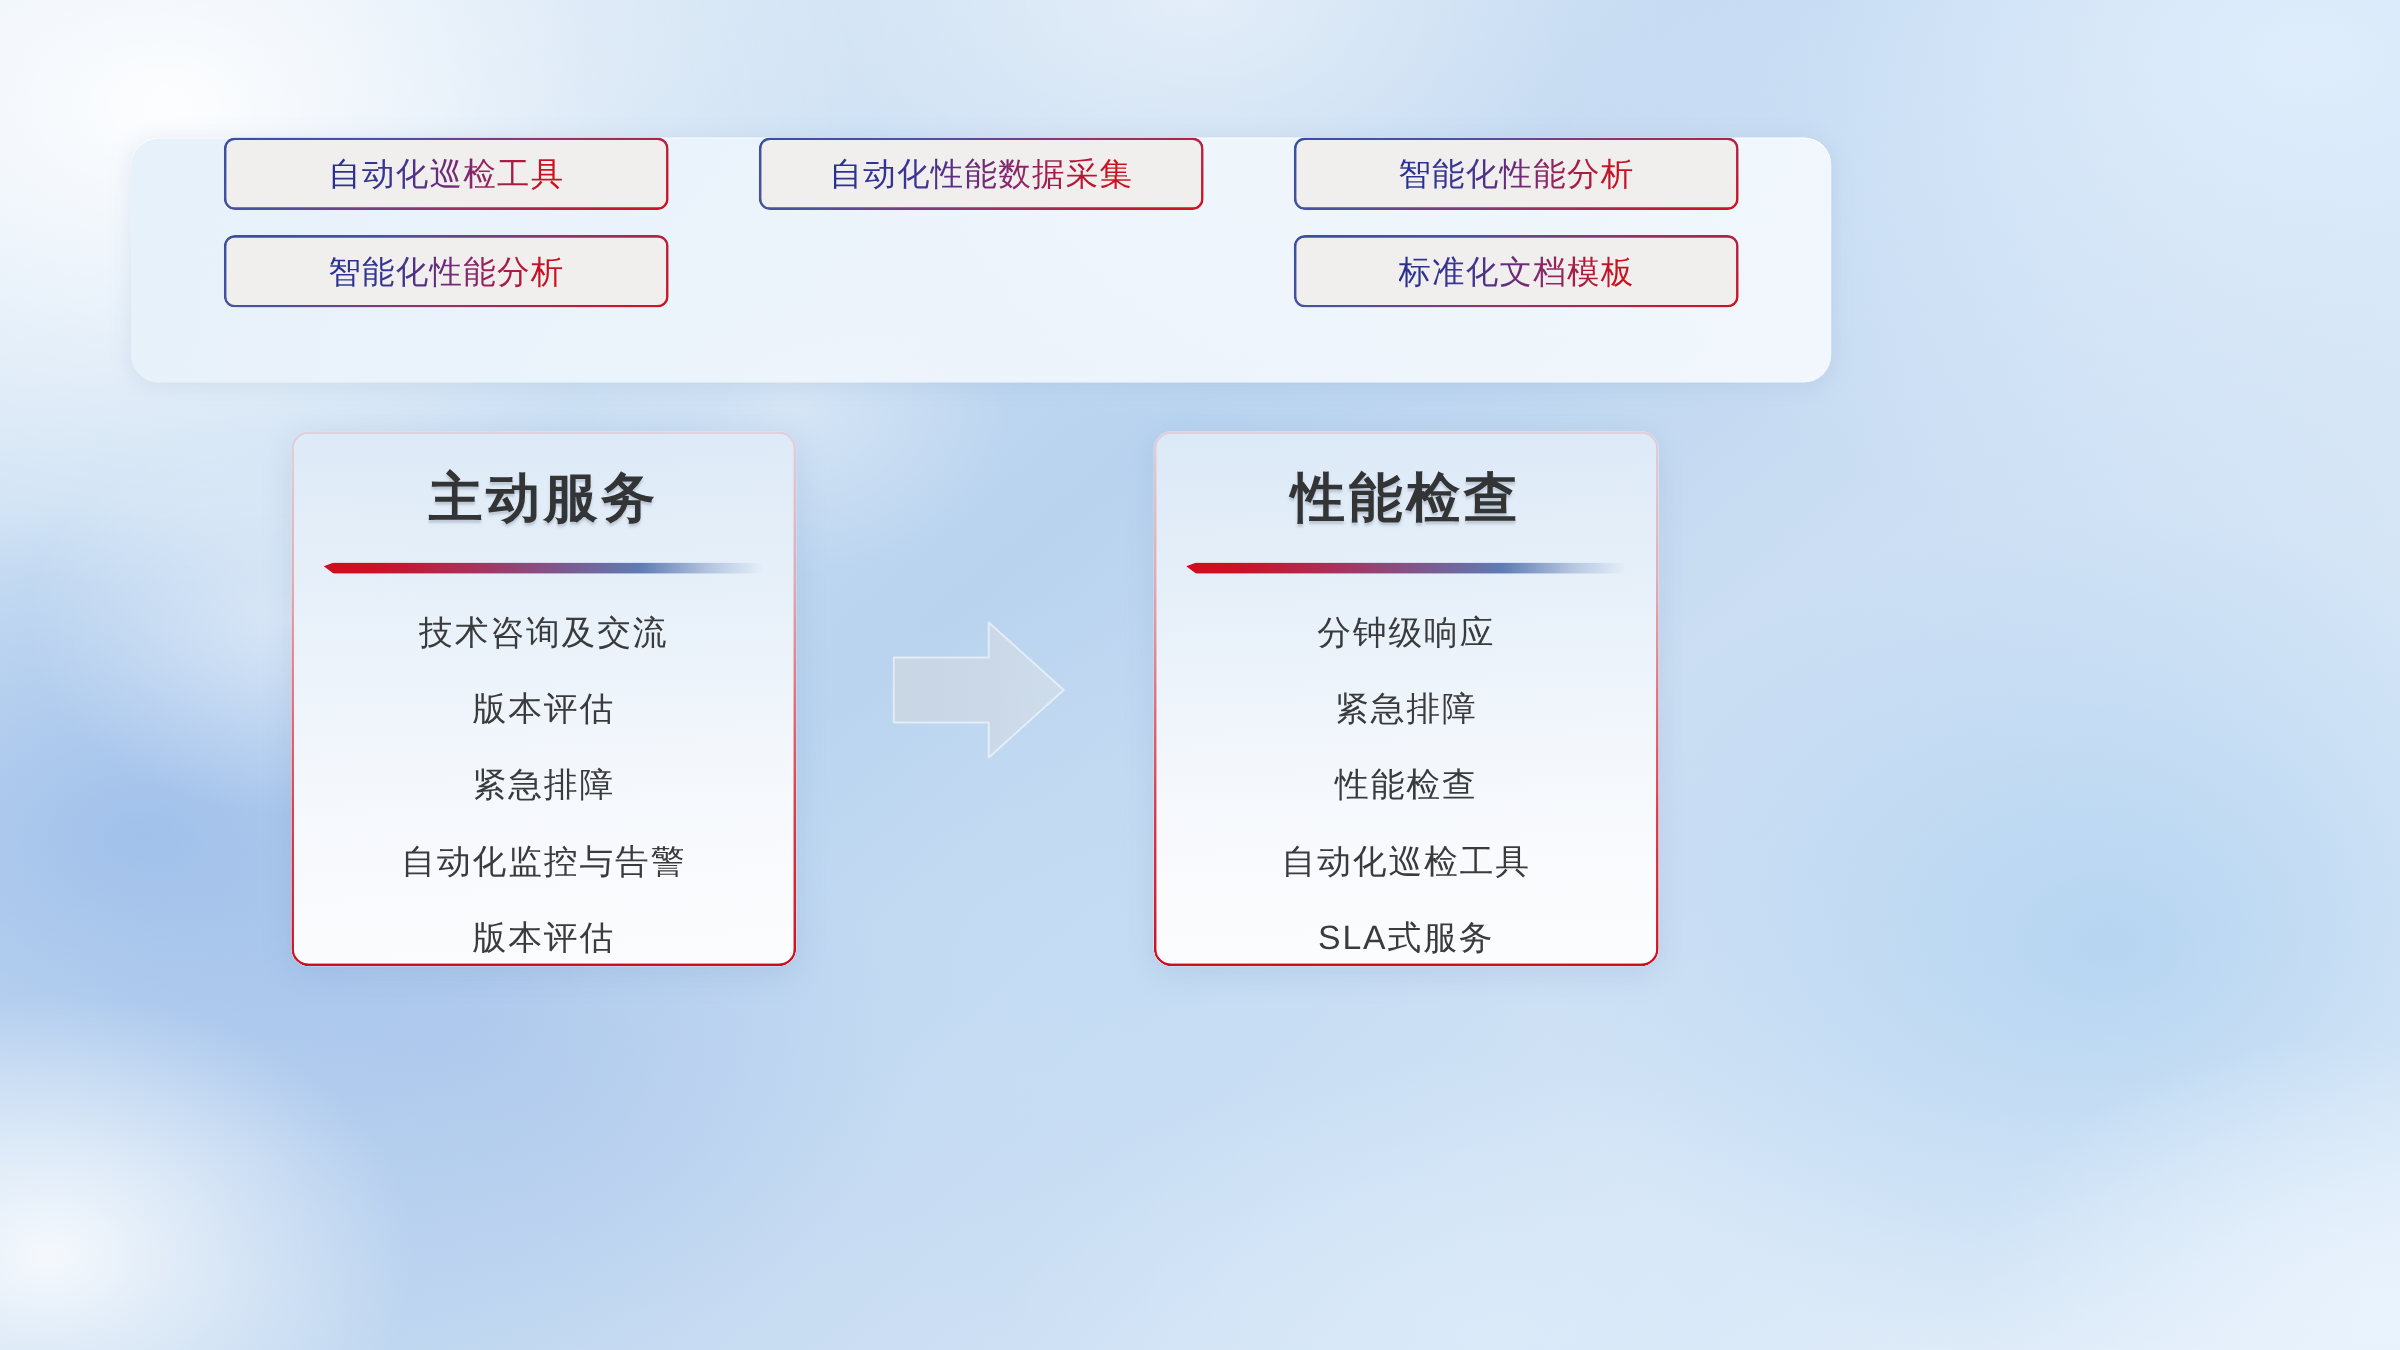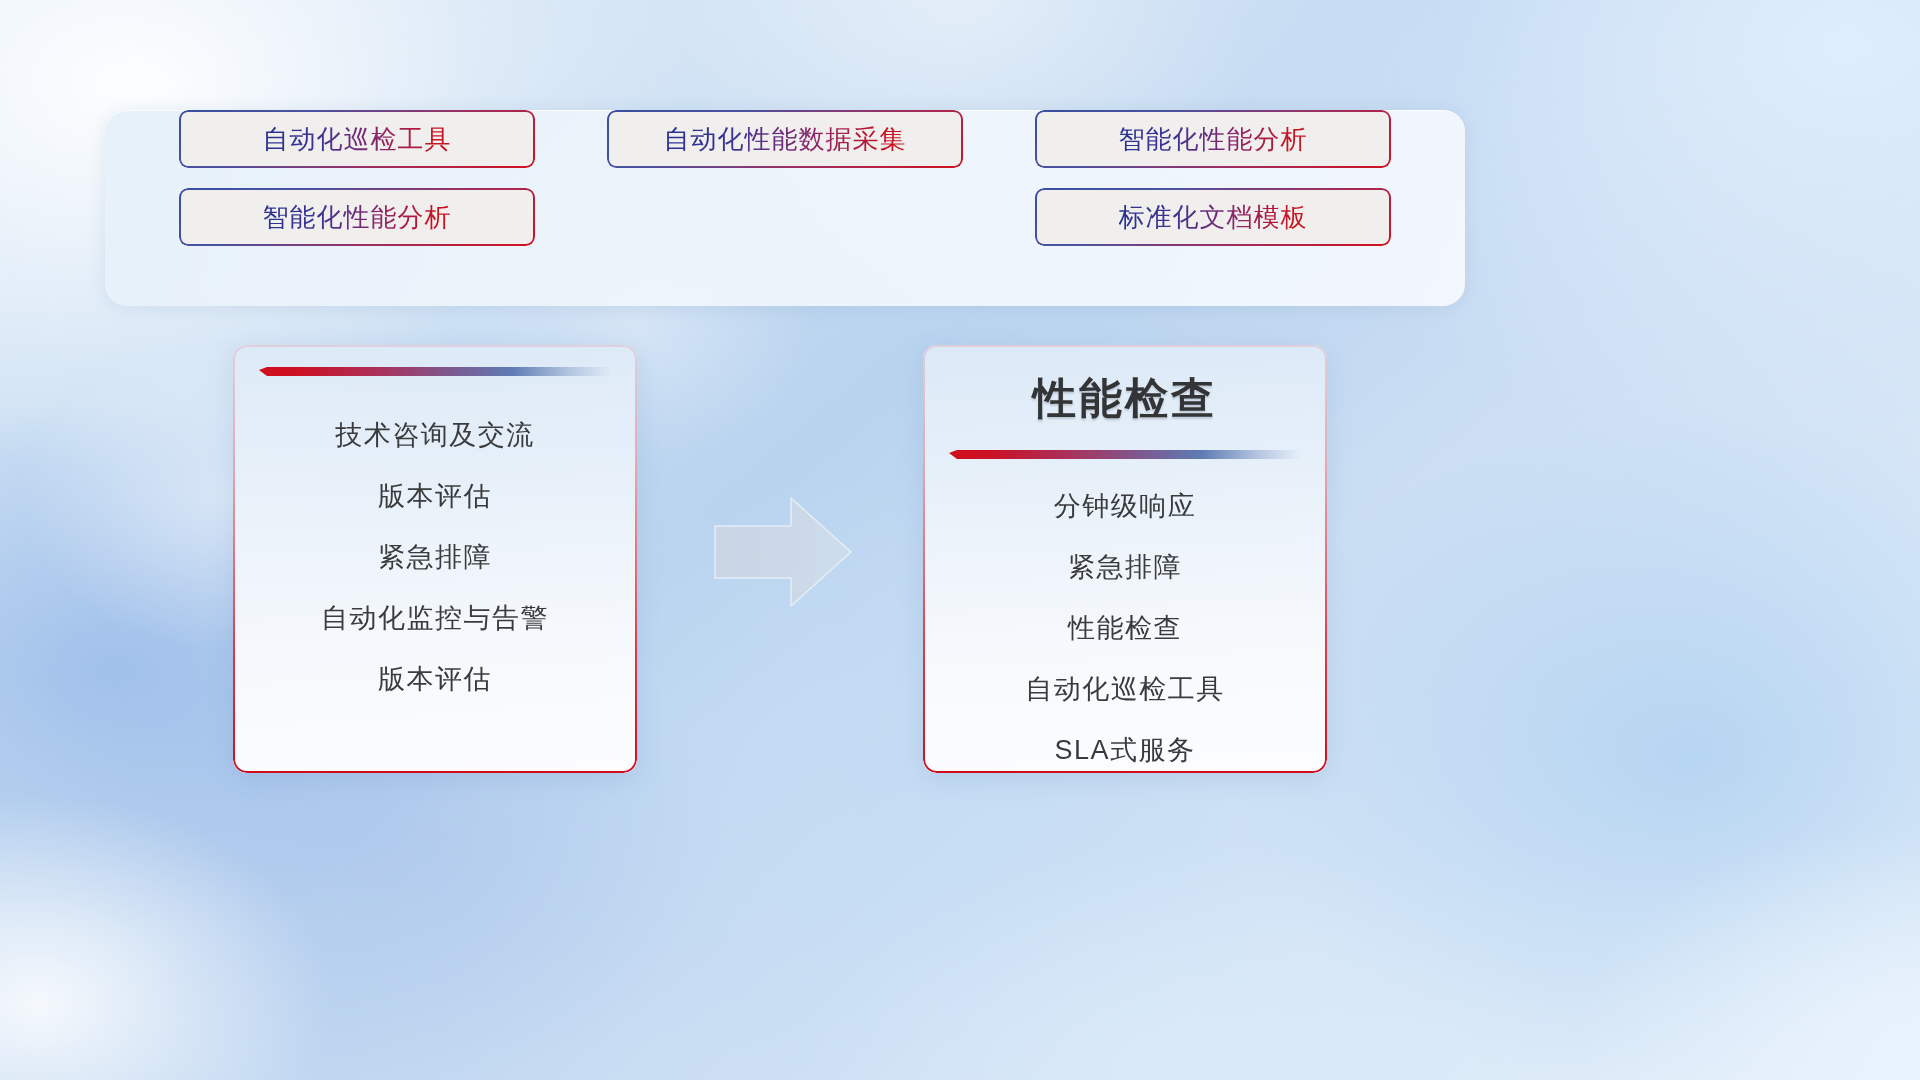--- a/index.html
+++ b/index.html
@@ -129,20 +129,21 @@
     </div>
     <div class="pill">
       <span class="pill-label">标准化文档模板</span>
     </div>
   </div>
 
 </div>
 
 <div class="card" id="card-active">
   <div class="card-inner">
+    <div class="card-title">主动服务</div>
     <div class="divider-wrap">
       <div class="divider"></div>
     </div>
     <div class="card-list">
       <div class="card-list-item">技术咨询及交流</div>
       <div class="card-list-item">版本评估</div>
       <div class="card-list-item">紧急排障</div>
       <div class="card-list-item">自动化监控与告警</div>
       <div class="card-list-item">版本评估</div>
     </div>

